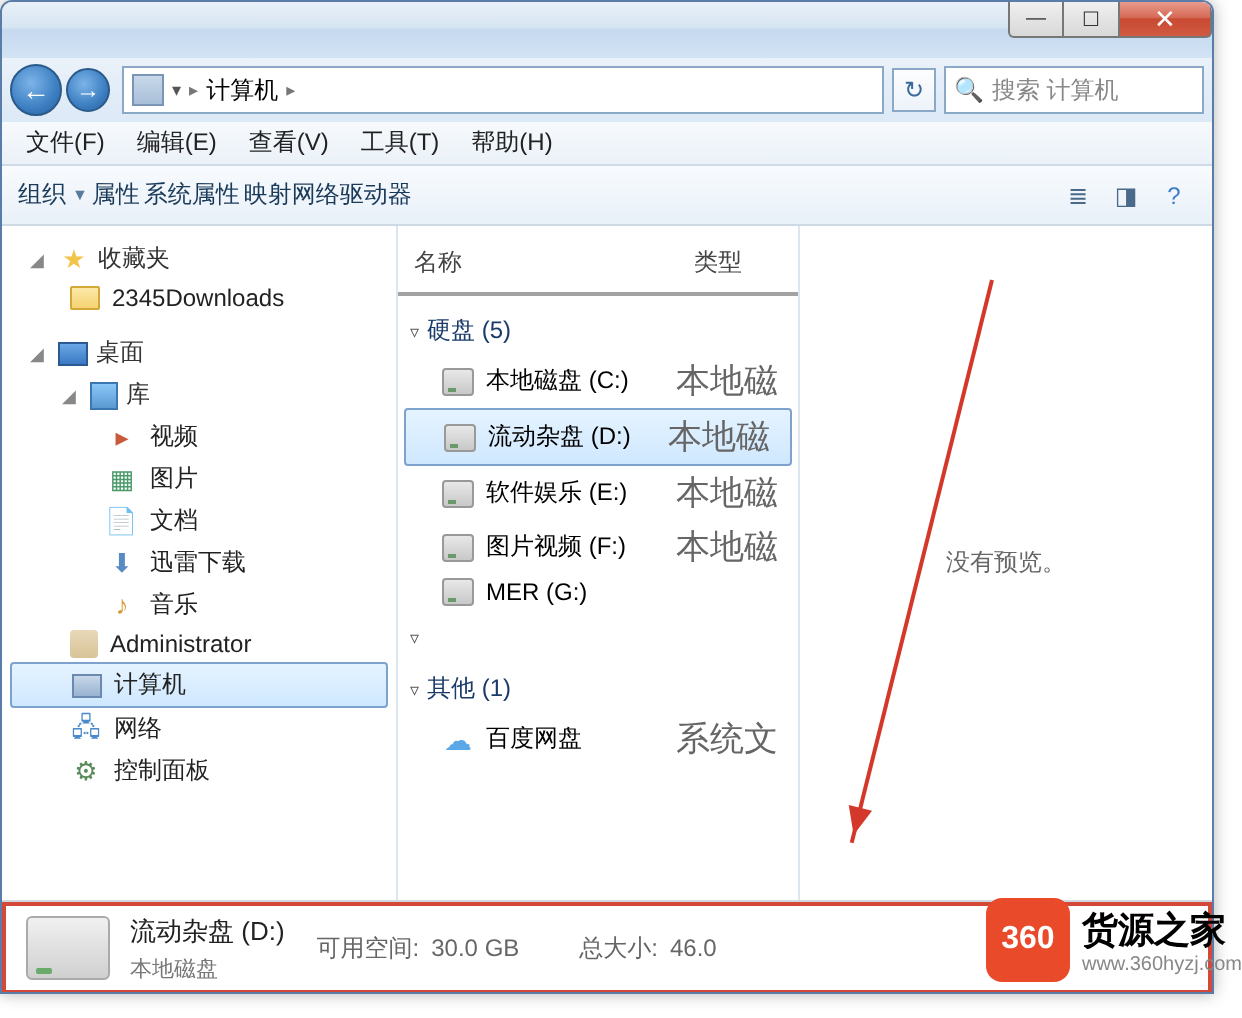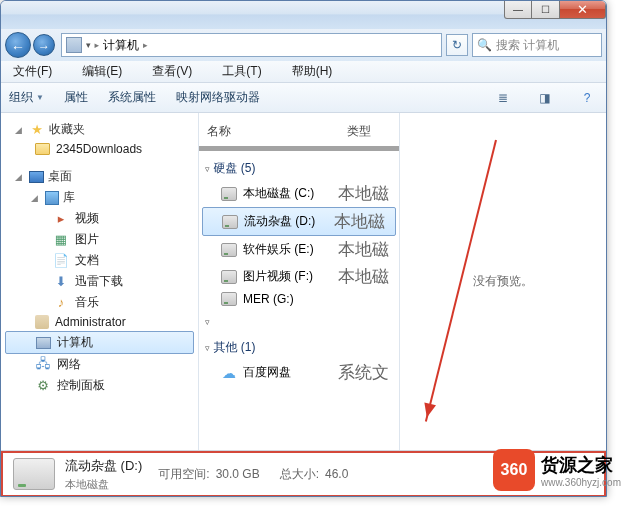--- a/index.html
+++ b/index.html
@@ -15,23 +15,23 @@
 .navbtns{display:flex;align-items:center}
 .navbtn{width:26px;height:26px;border-radius:13px;background:radial-gradient(circle at 40% 35%,#7db4e8,#3d7fc2 60%,#275f99);border:1px solid #2a5a8a;display:flex;align-items:center;justify-content:center;color:#fff;font-size:14px;margin-right:2px}
 .navbtn.fwd{width:22px;height:22px;border-radius:11px;font-size:12px}
 .breadcrumb{flex:1;height:24px;background:#fff;border:1px solid #8ba8c7;display:flex;align-items:center;padding:0 4px;gap:4px}
 .bc-icon{width:16px;height:16px;background:linear-gradient(#c8d8e8,#a8bfda);border:1px solid #7a95b5}
 .bc-drop{font-size:9px;color:#555}
 .bc-sep{color:#777;font-size:9px}
 .refresh{width:22px;height:22px;border:1px solid #8ba8c7;background:linear-gradient(#fdfdfd,#ecf3fa);display:flex;align-items:center;justify-content:center;color:#3a6a9a}
 .searchbox{width:130px;height:24px;background:#fff;border:1px solid #8ba8c7;display:flex;align-items:center;padding:0 4px;color:#888}
 .searchbox .mag{color:#5a8ac2;margin-right:4px}
-.menubar{height:22px;background:linear-gradient(#f7fafd,#eaf1f8);border-bottom:1px solid #d0dae6;display:flex;align-items:center;padding:0 6px;gap:18px}
+.menubar{height:22px;background:linear-gradient(#f7fafd,#eaf1f8);border-bottom:1px solid #d0dae6;display:flex;align-items:center;padding:0 6px;gap:4px}
 .menuitem{padding:2px 6px;color:#222}
-.toolbar{height:30px;background:linear-gradient(#f8fbfe,#e8f0f8);border-bottom:1px solid #cfd9e5;display:flex;align-items:center;padding:0 8px;gap:20px}
+.toolbar{height:30px;background:linear-gradient(#f8fbfe,#e8f0f8);border-bottom:1px solid #cfd9e5;display:flex;align-items:center;padding:0 8px;gap:2px}
 .toolitem{color:#1a3a5a;display:flex;align-items:center;gap:3px}
 .tooldrop{font-size:8px;color:#5a7a9a}
 .toolbar .spacer{flex:1}
 .iconbtn{width:22px;height:22px;display:flex;align-items:center;justify-content:center;color:#4a6a8a}
 .body{display:flex;height:338px;border-bottom:1px solid #d0d8e0}
 .nav{width:198px;border-right:1px solid #dde5ee;overflow:hidden;padding:6px 0;background:#fff}
 .navgroup{margin-bottom:8px}
 .navhdr{display:flex;align-items:center;gap:4px;padding:2px 6px 2px 14px;color:#333}
 .navhdr.sub{padding-left:30px}
 .navitem{display:flex;align-items:center;gap:6px;padding:2px 6px 2px 34px;color:#222}
@@ -47,21 +47,21 @@
 .ico-pic{color:#4a9a6a}
 .ico-doc{color:#5a8ac2}
 .ico-dl{color:#5a8ac2}
 .ico-music{color:#d89a3a}
 .ico-user{background:linear-gradient(#e8d8b8,#d8c498);width:14px;height:14px;border-radius:2px}
 .ico-comp{background:linear-gradient(#c8d8e8,#98b2d2);width:15px;height:12px;border:1px solid #6a8ab2}
 .ico-net{color:#4a8aca}
 .ico-ctrl{color:#5a8a5a}
 .main{flex:1;display:flex;overflow:hidden}
 .filelist{width:200px;padding:4px 0;overflow:hidden}
-.colhdr{display:flex;border-bottom:5px solid #a3a3a3;padding:4px 0}
+.colhdr{display:flex;border-bottom:2px solid #a3a3a3;padding:4px 0}
 .col{padding:2px 8px;color:#444}
 .col.name{width:140px}
 .grp{margin-top:6px}
 .grphdr{display:flex;align-items:center;gap:4px;padding:3px 6px;color:#1a3a6a}
 .grptri{font-size:9px;color:#555}
 .fileitem{display:flex;align-items:center;gap:6px;padding:2px 6px 2px 22px}
 .fileitem.sel{background:linear-gradient(#e5f3ff,#cfe8ff);border:1px solid #7da2ce;border-radius:2px;margin:0 3px;padding-left:19px}
 .ico-drive{width:16px;height:14px;background:linear-gradient(#e8e8e8,#c8c8c8);border:1px solid #999;border-radius:2px;position:relative}
 .ico-drive::after{content:"";position:absolute;bottom:1px;left:2px;width:4px;height:2px;background:#6a9a6a}
 .ico-dvd{width:15px;height:15px;border-radius:50%;background:radial-gradient(circle,#fff 20%,#d8d8d8 22%,#e8e8f0);border:1px solid #aaa}
@@ -71,21 +71,21 @@
 .details{height:46px;border:2px solid #d4483a;margin:0;display:flex;align-items:center;padding:4px 10px;gap:10px;background:#fff}
 .det-icon{width:42px;height:32px;background:linear-gradient(#f0f0f0,#d0d0d0);border:1px solid #aaa;border-radius:3px;position:relative}
 .det-icon::after{content:"";position:absolute;bottom:2px;left:4px;width:8px;height:3px;background:#6aaa6a;border-radius:1px}
 .det-main{display:flex;flex-direction:column;gap:2px}
 .det-title{color:#222;font-size:13px}
 .det-sub{color:#777;font-size:11px}
 .det-stats{display:flex;flex-direction:column;gap:2px;margin-left:6px}
 .det-row{display:flex;align-items:center;gap:6px;color:#666;font-size:11px}
 .det-bar{width:120px;height:12px;border:1px solid #9ab2ca;background:#fff;position:relative}
 .det-bar-fill{height:100%;background:linear-gradient(#5aa8e8,#2a78c8);width:35%}
-.det-right{display:flex;flex-direction:column;gap:2px;margin-left:10px}
+.det-right{display:flex;flex-direction:column;gap:2px;margin-left:20px}
 .arrow{position:absolute;top:140px;left:495px;width:2px;height:290px;background:#d4382a;transform-origin:top;transform:rotate(14deg);pointer-events:none}
 .arrow::after{content:"";position:absolute;bottom:-2px;left:-5px;border:6px solid transparent;border-top:14px solid #d4382a}
 .watermark{position:absolute;right:0;bottom:18px;display:flex;align-items:center;gap:6px;pointer-events:none}
 .wm-badge{width:42px;height:42px;border-radius:8px;background:#e84a2a;color:#fff;display:flex;align-items:center;justify-content:center;font-size:16px;font-weight:bold}
 .wm-text{display:flex;flex-direction:column}
 .wm-title{font-size:18px;color:#000000;font-weight:bold}
 .wm-url{font-size:10px;color:#888}
 </style>
 </head>
 <body>

